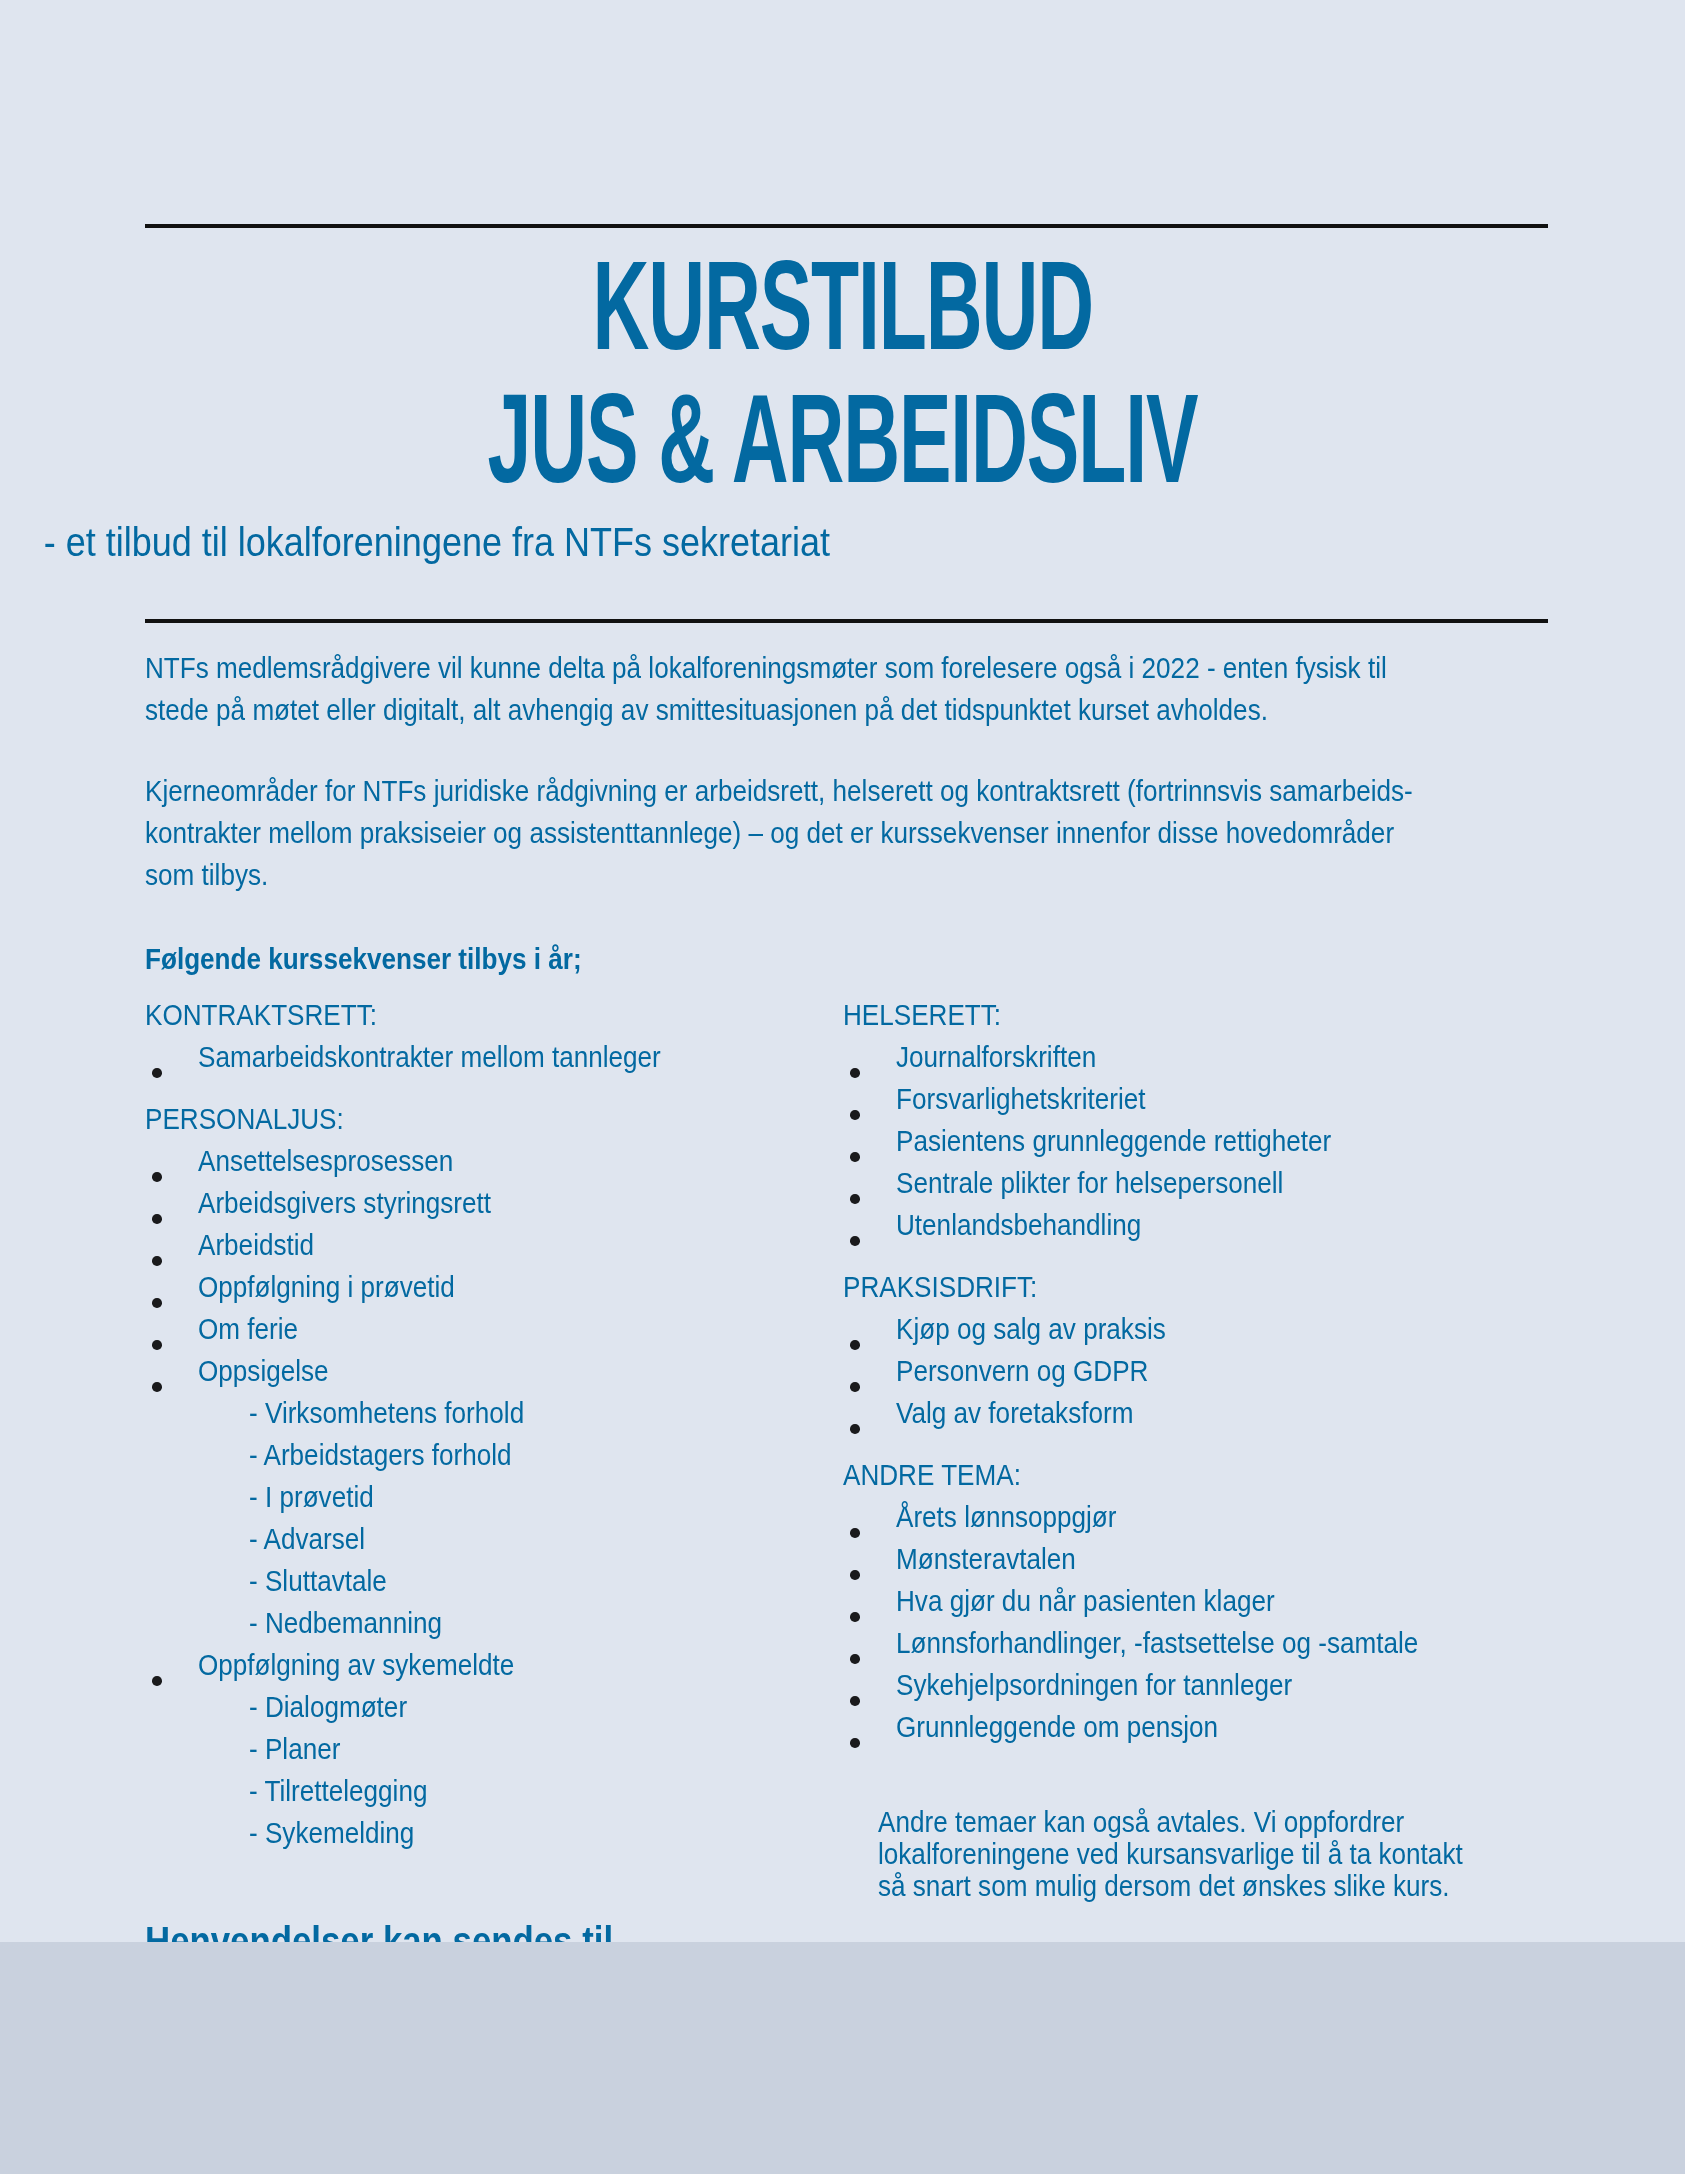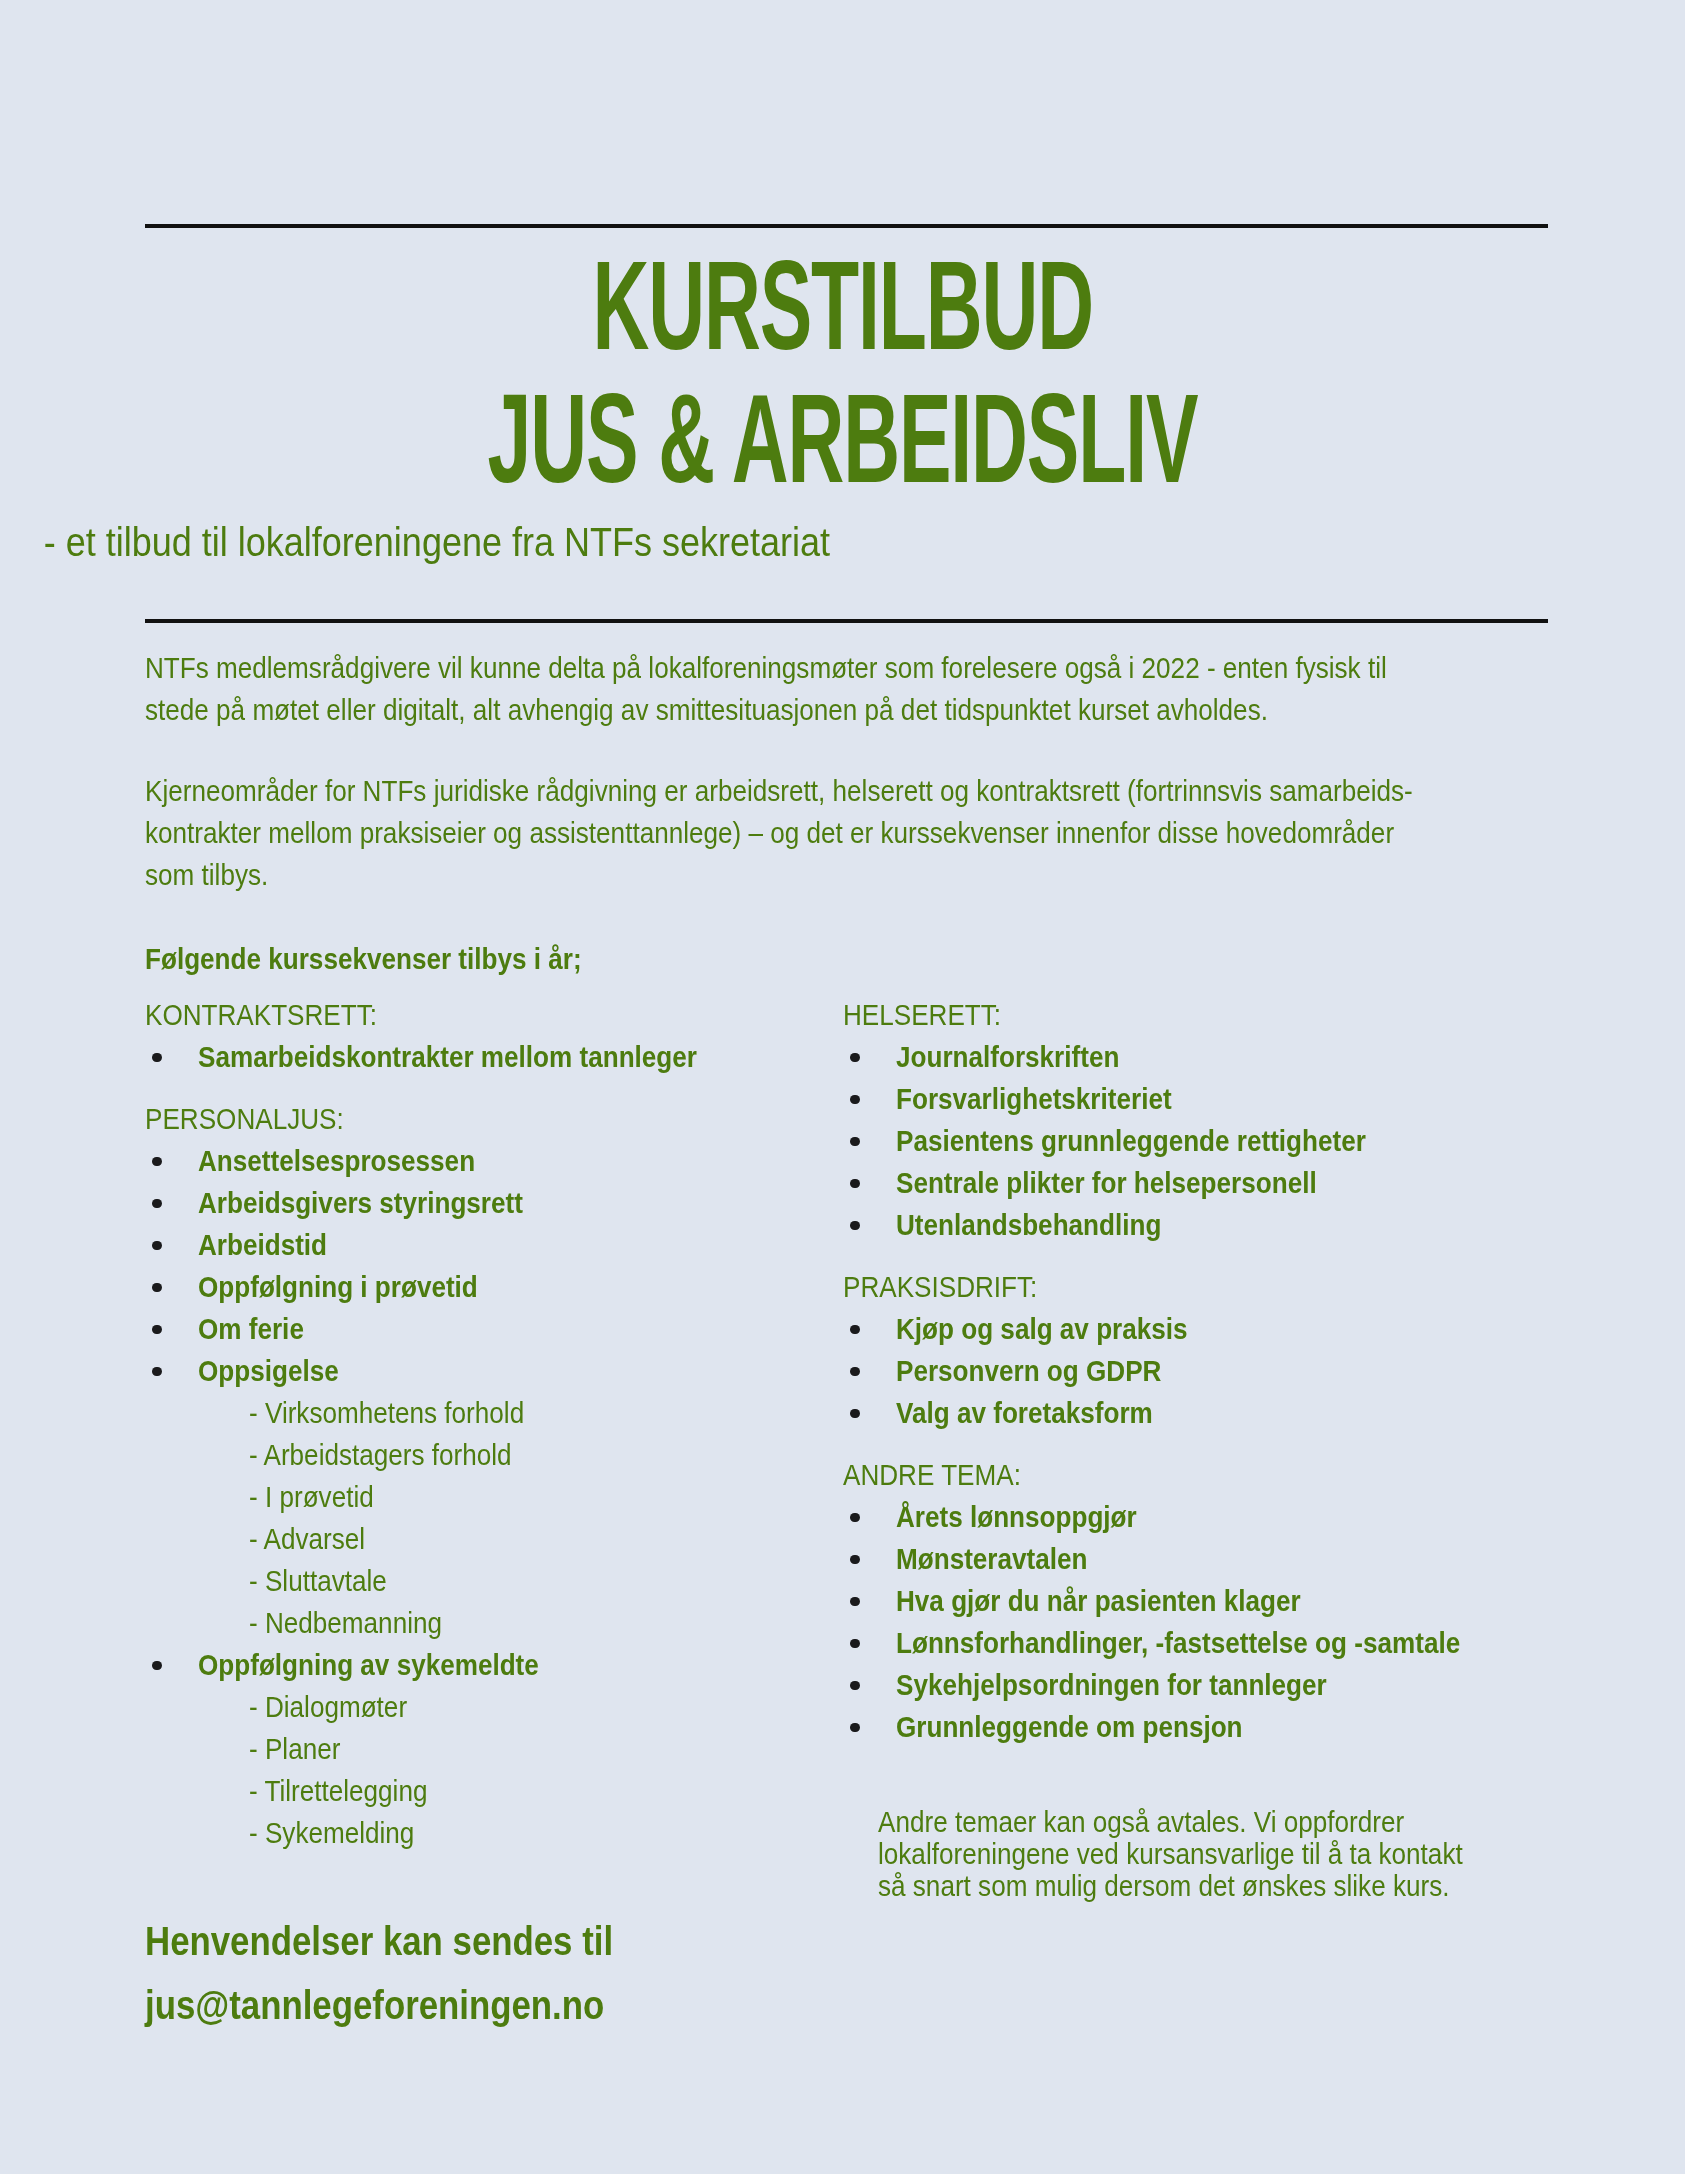--- a/index.html
+++ b/index.html
@@ -1,22 +1,22 @@
 <!DOCTYPE html>
 <html style="font-size:14px"><head>
 <meta charset="utf-8">
 <style>
   html,body{margin:0;padding:0;}
   body{background:#c9d1de;}
   .page{
     position:relative;
-    width:1685px;height:2174px;
+    width:1685px;height:1942px;
     background:#dfe5ef;
     font-family:"Liberation Sans", sans-serif;
-    color:#4d7c0f;
+    color:#0369a1;
     overflow:hidden;
   }
   .rule{position:absolute;height:3.5px;background:#111;left:145px;width:1403px;}
   .rule-top{top:224px;}
   .rule-bottom{top:619px;}
 
   .title-block{position:absolute;top:239px;left:0;right:0;text-align:center;}
   .title-line{display:block;line-height:133px;font-size:127px;font-weight:700;letter-spacing:-1.8px;}
   .title-line > span{display:inline-block;transform:scaleX(0.62);transform-origin:50% 50%;white-space:nowrap;}
 
@@ -28,21 +28,21 @@
   .para{position:absolute;left:145px;width:1527px;font-size:30px;line-height:42px;}
   .para1{top:647px;}
   .para2{top:770px;}
   .lead{top:938px;font-weight:700;}
 
   .col{position:absolute;top:994px;font-size:30px;line-height:42px;}
   .col-left{left:145px;width:729px;}
   .col-right{left:843px;width:729px;}
   .section-heading{line-height:42px;}
   .section + .section .section-heading{margin-top:20px;}
-  .item{display:flex;align-items:flex-start;line-height:42px;font-weight:bold;}
+  .item{display:flex;align-items:flex-end;line-height:42px;}
   .dot{flex:0 0 auto;width:9.7px;height:9.7px;border-radius:50%;background:#1a1a1c;margin:16.7px 36px 0 7px;}
   .subitem{padding-left:104px;line-height:42px;}
 
   .contact{position:absolute;left:145px;top:1909px;font-size:40px;line-height:64px;font-weight:bold;}
   .note{position:absolute;left:878px;top:1806px;width:755px;font-size:30px;line-height:32px;}
 </style>
 </head>
 <body>
 
 <div class="page">

